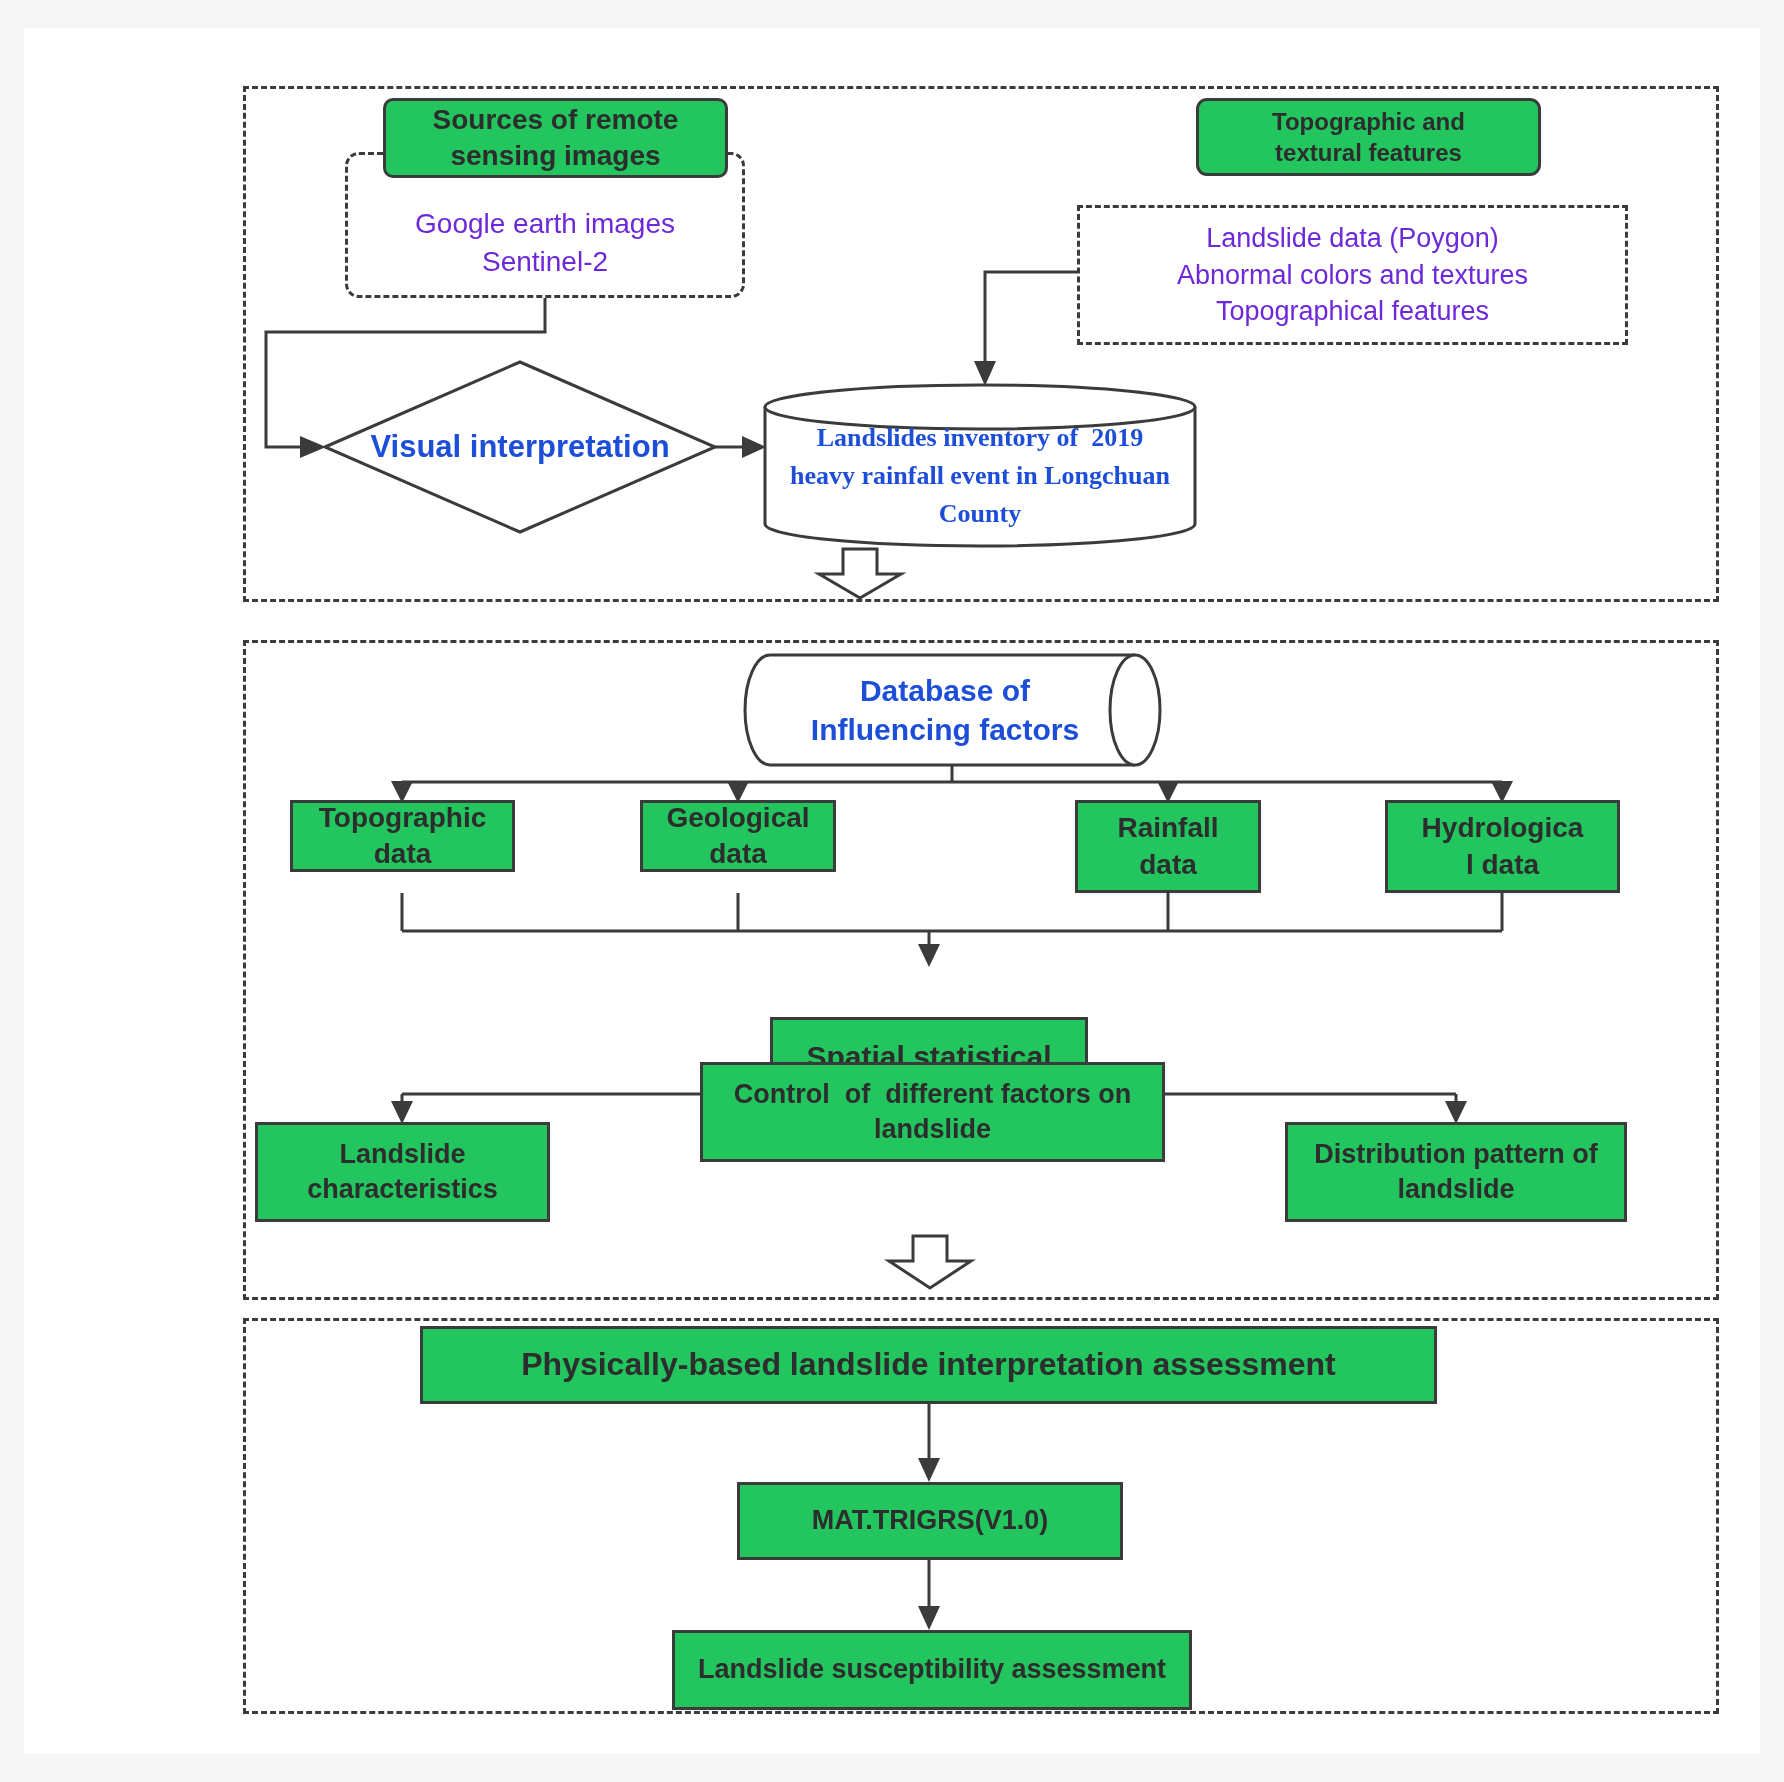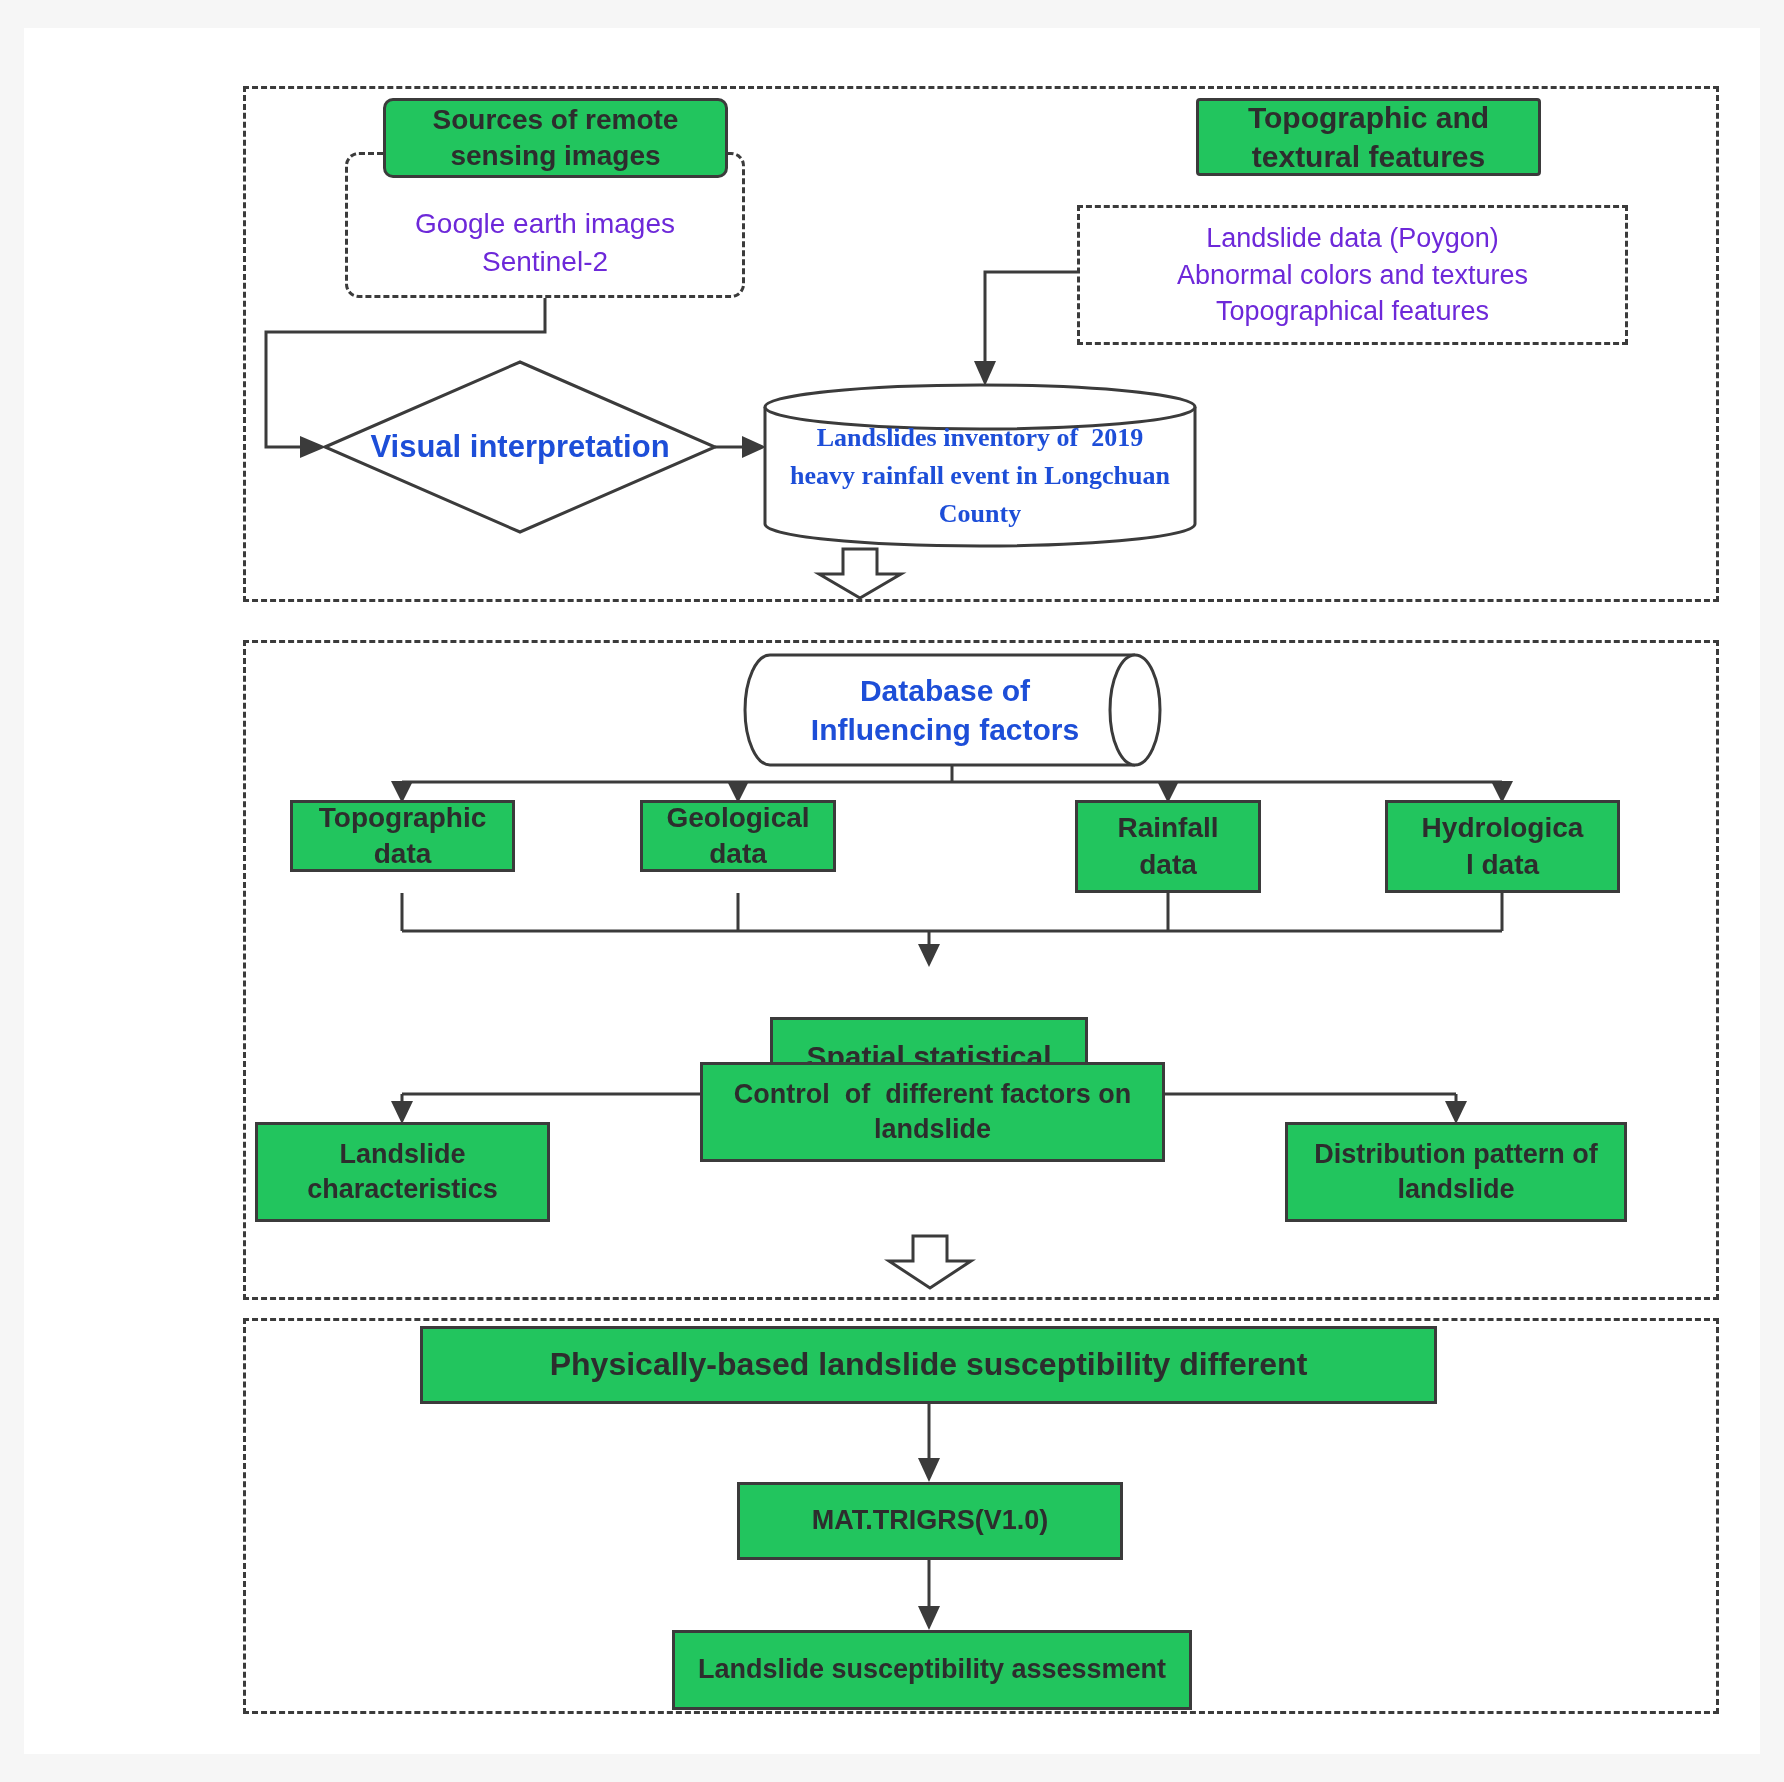--- a/index.html
+++ b/index.html
@@ -73,21 +73,21 @@
 
   <div class="dashedBox" style="left:345px;top:152px;width:400px;height:146px;border-radius:14px;padding-top:36px;font-size:28px">
     <span>Google earth images
 Sentinel-2</span>
   </div>
   <div class="box" style="left:383px;top:98px;width:345px;height:80px;border-radius:10px;z-index:4;font-size:28px">
     <span>Sources of remote
 sensing images</span>
   </div>
 
-  <div class="box" style="left:1196px;top:98px;width:345px;height:78px;border-radius:4px;z-index:4;font-size:30px">
+  <div class="box" style="left:1196px;top:98px;width:345px;height:78px;border-radius:11px;z-index:4;font-size:24px">
     <span>Topographic and
 textural features</span>
   </div>
   <div class="dashedBox" style="left:1077px;top:205px;width:551px;height:140px;font-size:27px">
     <span>Landslide data (Poygon)
 Abnormal colors and textures
 Topographical features</span>
   </div>
 
   <div class="lbl" style="left:345px;top:400px;width:350px;height:95px;font-size:31px">
@@ -134,21 +134,21 @@
   <div class="box" style="left:700px;top:1062px;width:465px;height:100px;font-size:27px">
     <span>Control  of  different factors on
 landslide</span>
   </div>
   <div class="box" style="left:1285px;top:1122px;width:342px;height:100px;font-size:27px">
     <span>Distribution pattern of
 landslide</span>
   </div>
 
   <div class="box" style="left:420px;top:1326px;width:1017px;height:78px;font-size:32px">
-    <span>Physically-based landslide susceptibility different</span>
+    <span>Physically-based landslide interpretation assessment</span>
   </div>
   <div class="box" style="left:737px;top:1482px;width:386px;height:78px;font-size:27px">
     <span>MAT.TRIGRS(V1.0)</span>
   </div>
   <div class="box" style="left:672px;top:1630px;width:520px;height:80px;font-size:27px">
     <span>Landslide susceptibility assessment</span>
   </div>
 
 </div>
 

